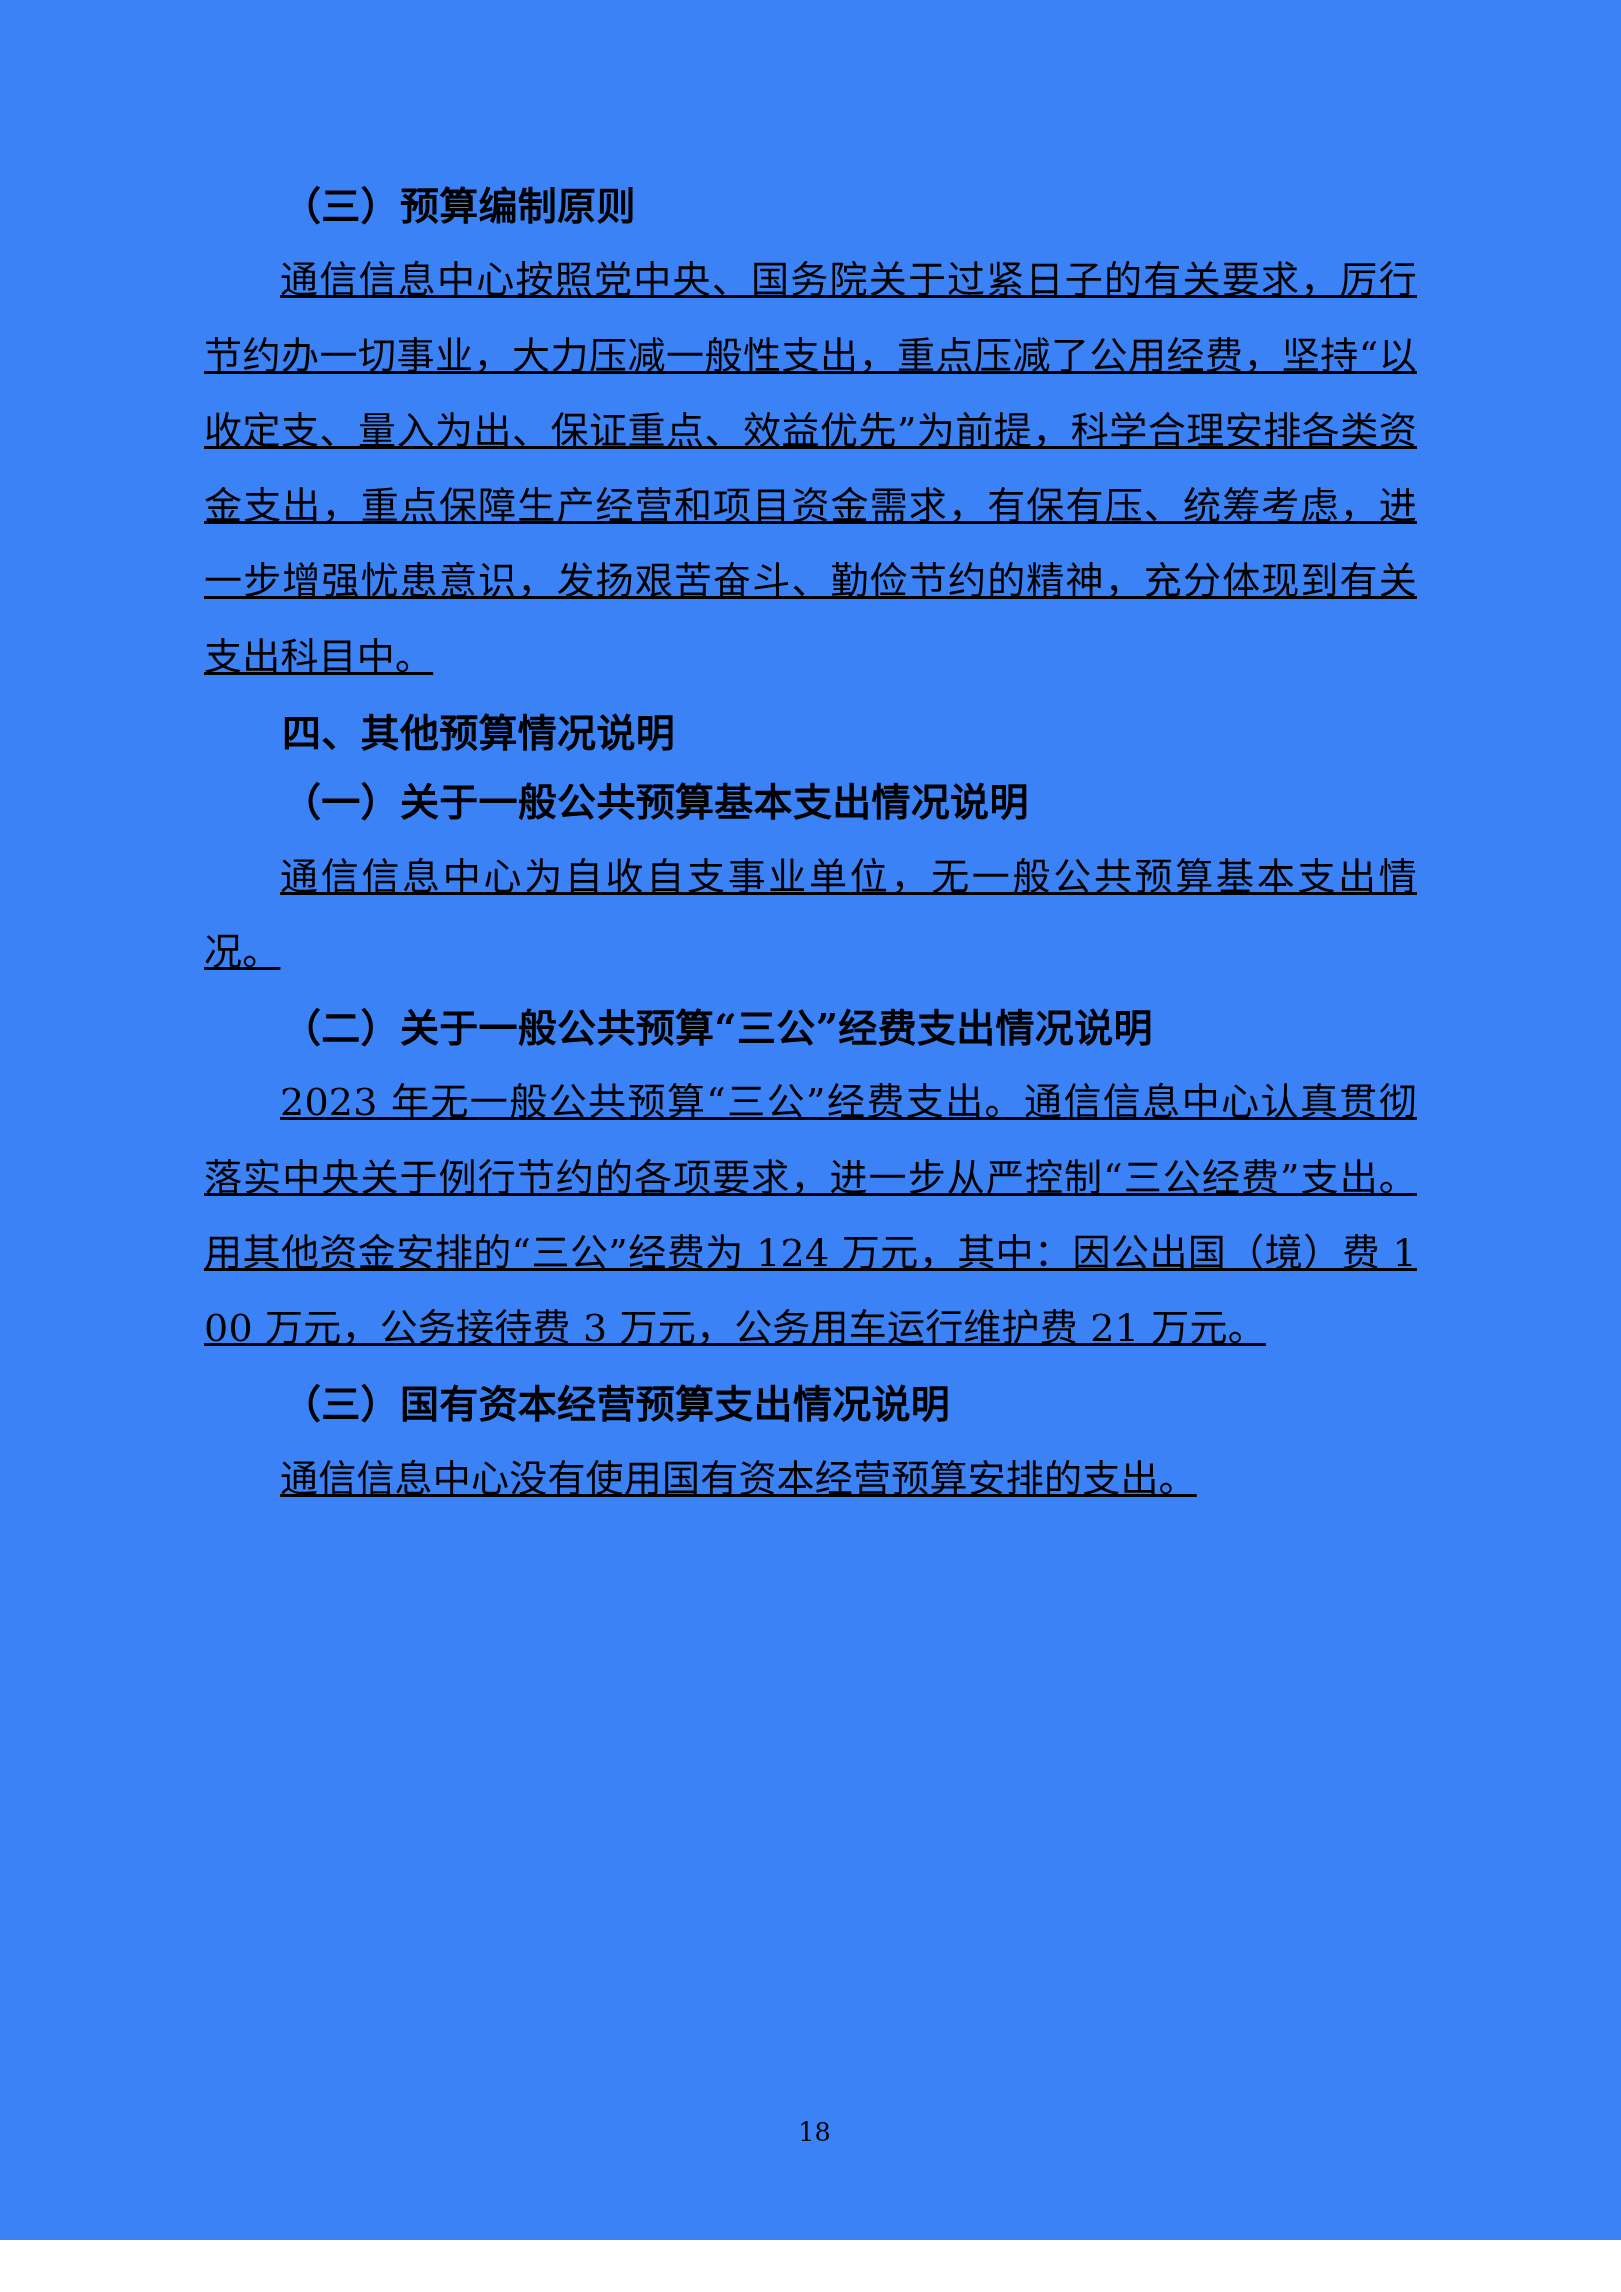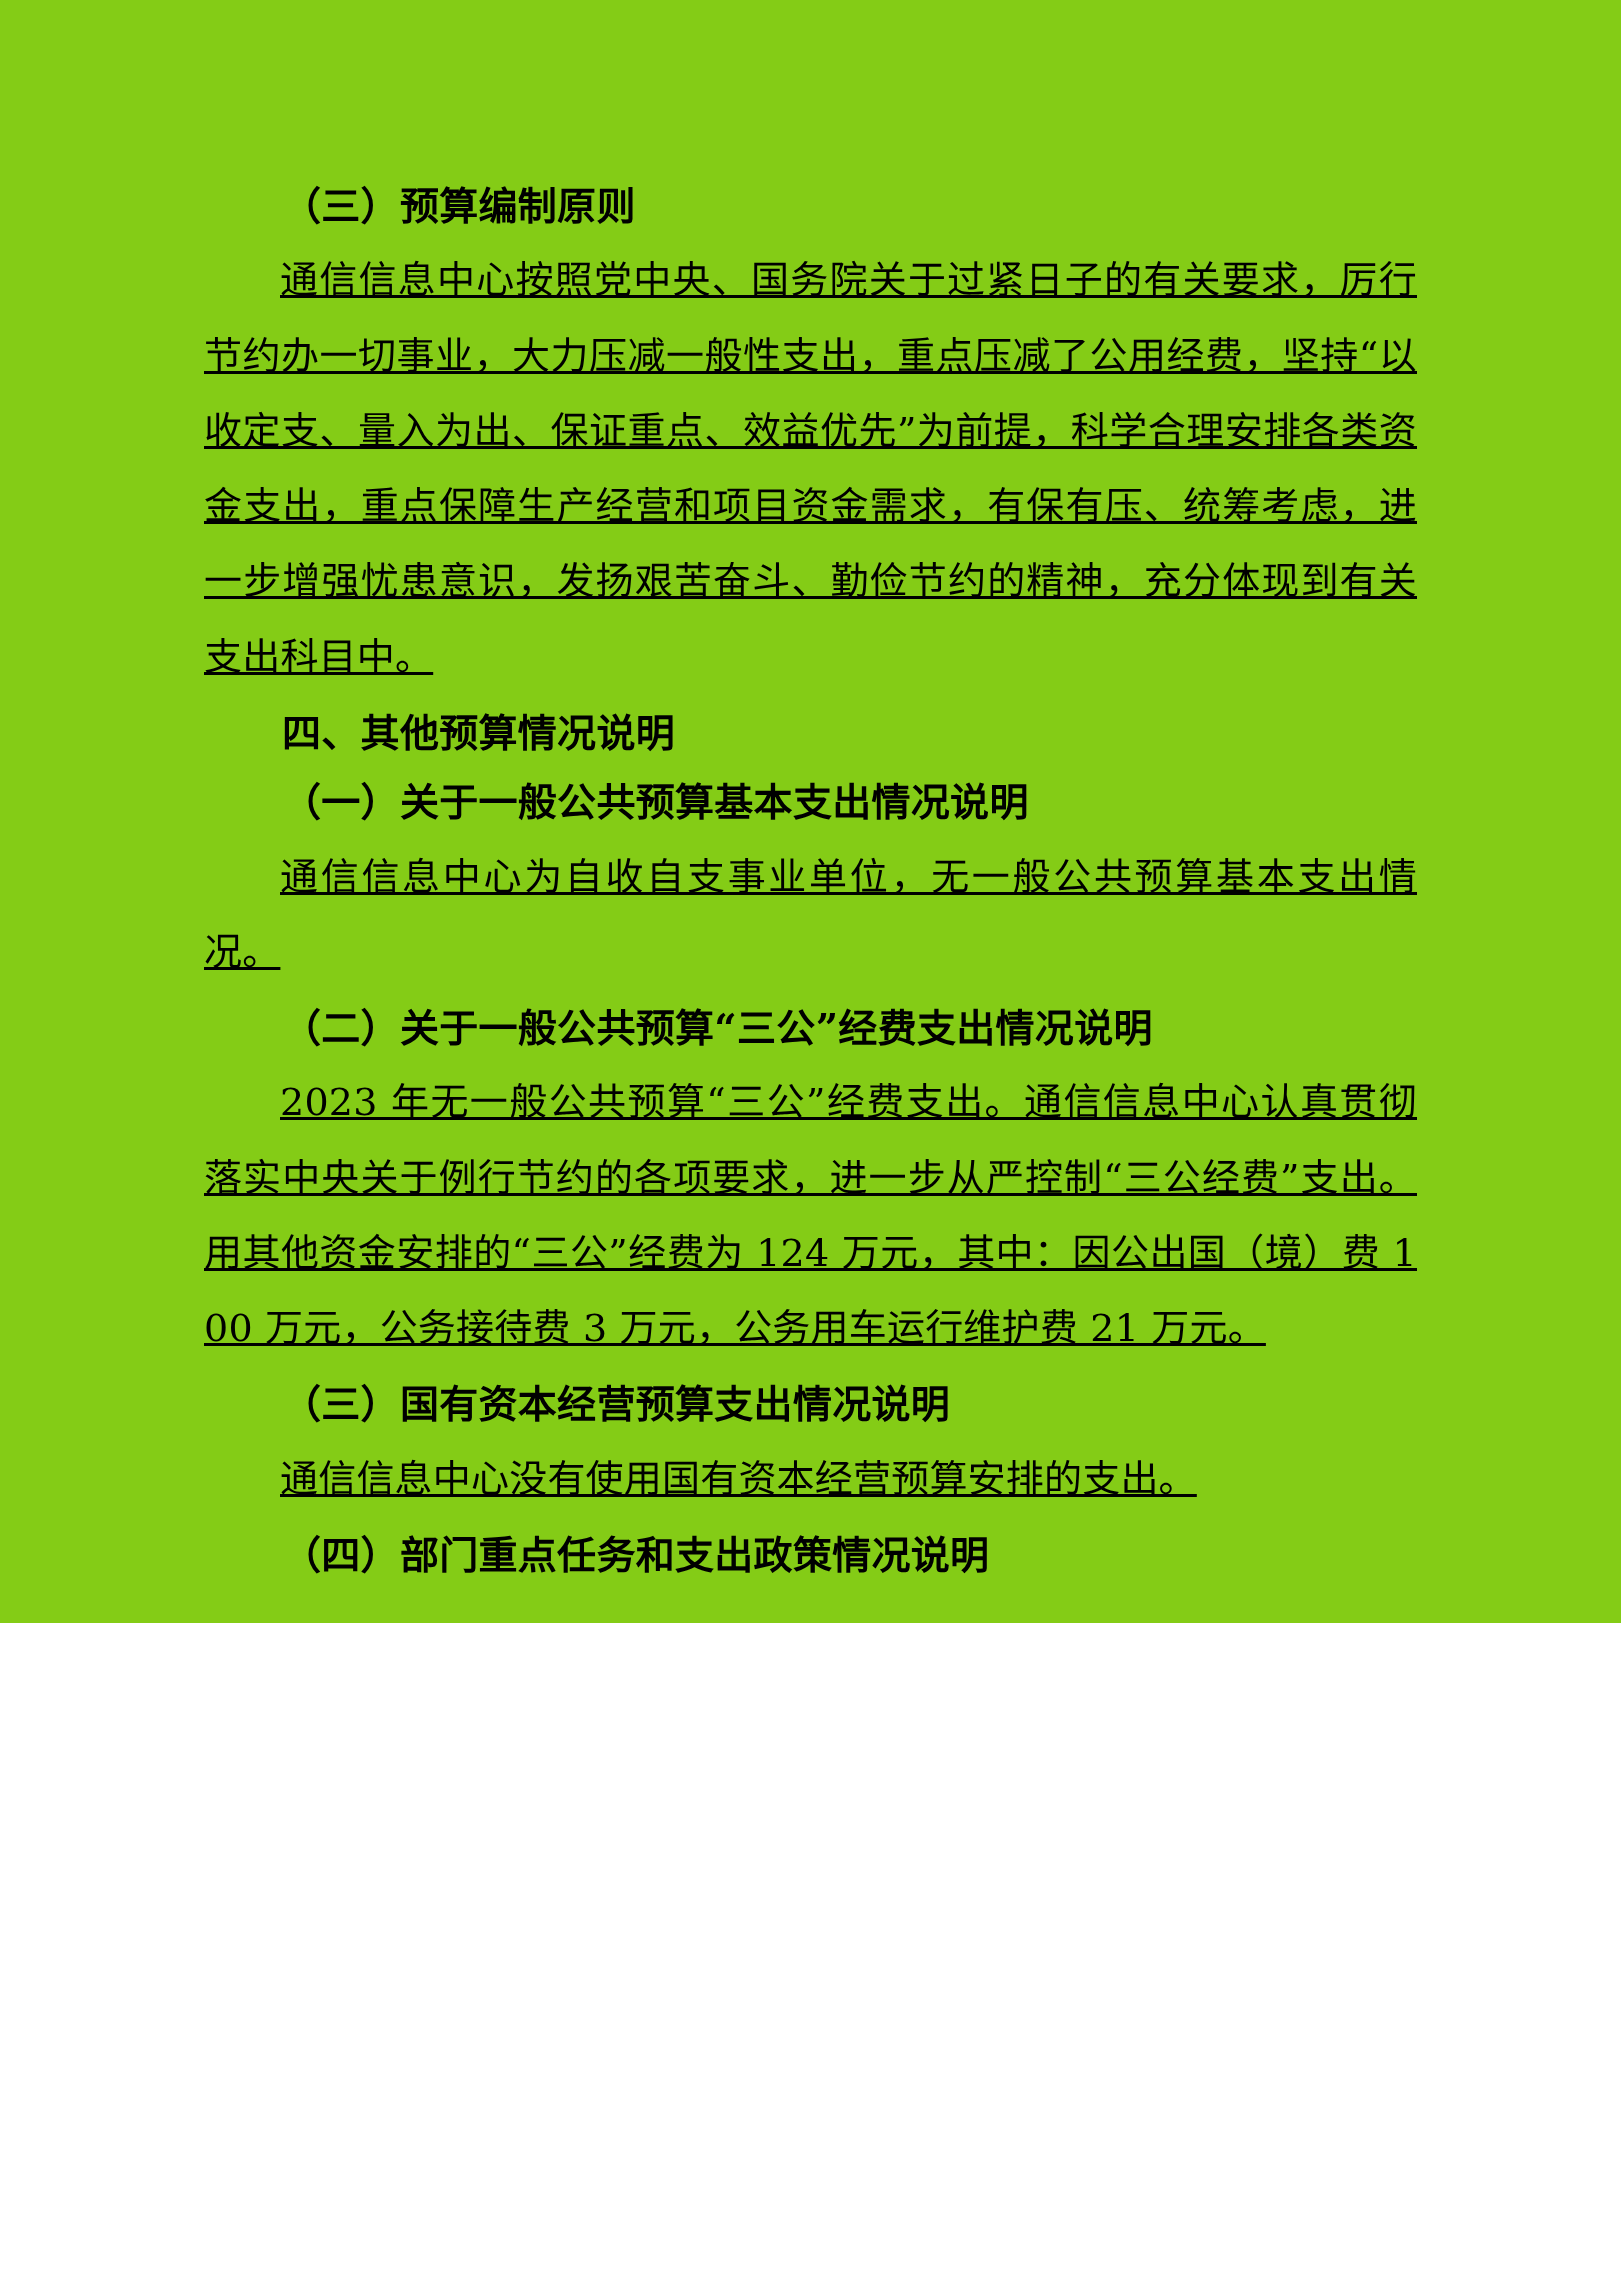--- a/index.html
+++ b/index.html
@@ -3,22 +3,22 @@
 <meta charset="utf-8">
 <style>
   html, body {
     margin: 0;
     padding: 0;
     background: #ffffff;
   }
   .page {
     position: relative;
     width: 1621px;
-    height: 1623px;
-    background: #84cc16;
+    height: 2240px;
+    background: #3b82f6;
     box-sizing: border-box;
     overflow: hidden;
     font-family: "DejaVu Serif", "Liberation Serif", serif;
     color: #000000;
   }
   .content {
     position: absolute;
     left: 204px;
     top: 174px;
     width: 1213px;
@@ -95,21 +95,20 @@
     <p class="body-para">2023 年无一般公共预算“三公”经费支出。通信信息中心认真贯彻落实中央关于例行节约的各项要求，进一步从严控制“三公经费”支出。用其他资金安排的“三公”经费为 124 万元，其中：因公出国（境）费 100 万元，公务接待费 3 万元，公务用车运行维护费 21 万元。</p>
 
     <div class="spacer-xs"></div>
 
     <p class="heading">（三）国有资本经营预算支出情况说明</p>
 
     <p class="body-para">通信信息中心没有使用国有资本经营预算安排的支出。</p>
 
     <div class="spacer-xs"></div>
 
-    <p class="heading">（四）部门重点任务和支出政策情况说明</p>
 
 
   </div>
 
   <div class="page-number">18</div>
 
 </div>
 
 
 </body></html>

